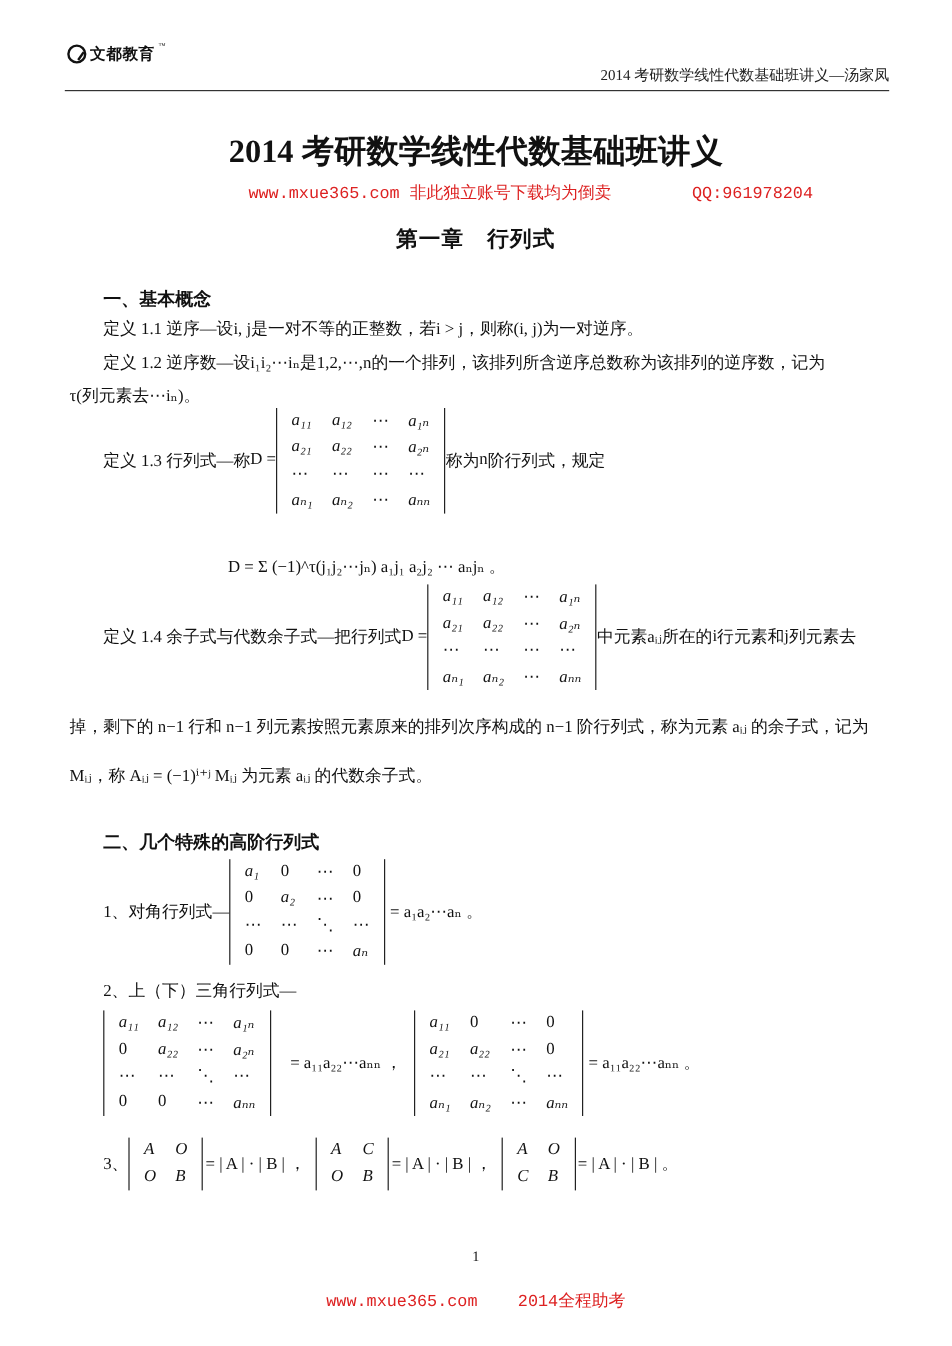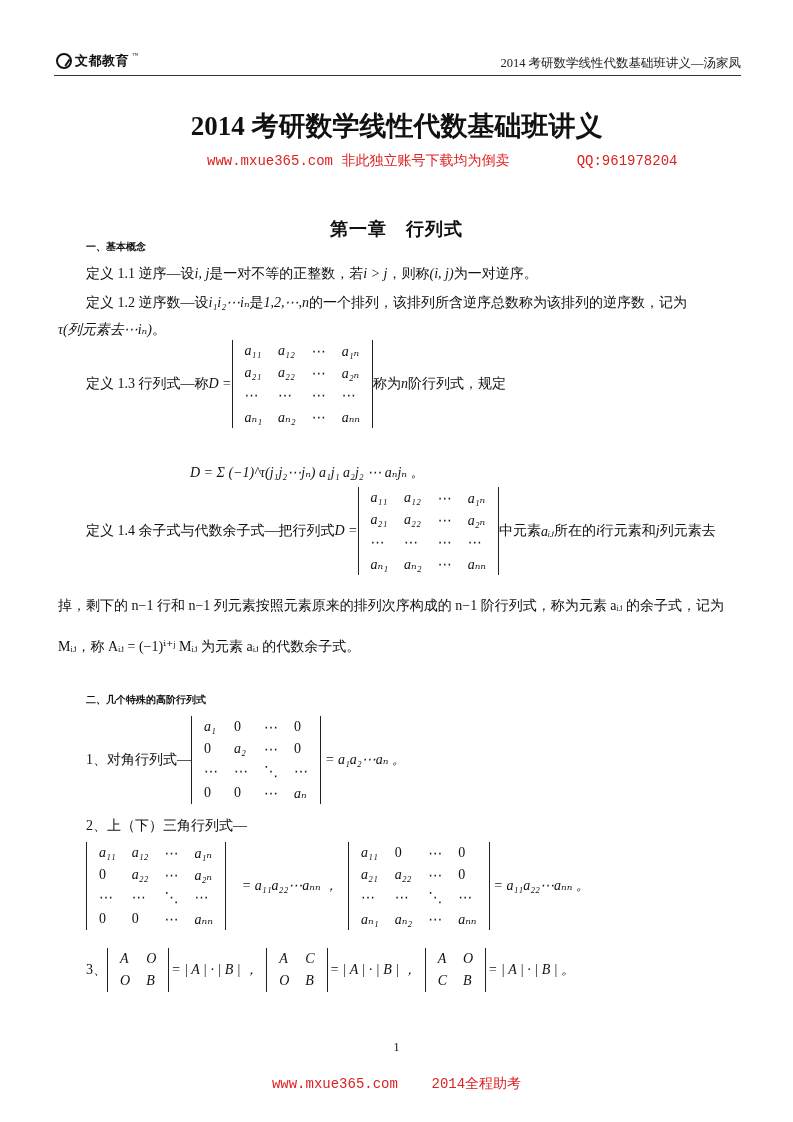--- a/index.html
+++ b/index.html
@@ -1,33 +1,33 @@
 <!DOCTYPE html>
 <html><head>
 <meta charset="utf-8">
 <style>
   html, body { margin:0; padding:0; background:#fff; }
   body { width:793px; height:1122px; position:relative; overflow:hidden;
          font-family:"Liberation Serif","DejaVu Serif",serif; color:#111; }
   .abs { position:absolute; }
   .header-rule { position:absolute; left:54px; right:52px; top:75px; height:0; border-top:1.3px solid #333; }
-  .logo { left:56px; top:52px; display:flex; align-items:center; gap:3px;justify-content:center; }
+  .logo { left:56px; top:36px; display:flex; align-items:center; gap:3px;justify-content:center; }
   .logo-mark { width:16px; height:16px; border-radius:50%; border:2px solid #111; box-sizing:border-box; position:relative; }
   .logo-mark::after { content:""; position:absolute; left:3px; top:2px; width:6px; height:8px; border-right:2px solid #111; transform:rotate(35deg); }
   .logo-text { font-family:"DejaVu Sans",sans-serif; font-weight:bold; font-size:13px; letter-spacing:0.5px; color:#111; }
   .logo-tm { font-size:6px; position:relative; top:-6px; }
   .header-right { right:52px; top:55px; font-size:12.5px; color:#222; }
   .title { left:0; right:0; top:108px; text-align:center; font-size:27px; font-weight:bold; }
   .watermark { font-family:"Liberation Mono","DejaVu Sans Mono",monospace; color:#d22; font-size:14px; }
   .wm-top { left:168px; top:152px; white-space:pre;margin-left:39px; }
   .chapter { left:0; right:0; top:187px; text-align:center; font-size:18px; font-weight:bold;
-             font-family:"DejaVu Sans",sans-serif; letter-spacing:1px;margin-top:30px; }
-  .section { font-family:"DejaVu Sans",sans-serif; font-weight:bold; font-size:10px; }
+             font-family:"DejaVu Sans",sans-serif; letter-spacing:1px; }
+  .section { font-family:"DejaVu Sans",sans-serif; font-weight:bold; font-size:15px; }
   .p { font-size:14px; white-space:nowrap; }
-  .m { font-style:italic; }
+  .m { }
   .det { display:inline-block; position:relative; border-left:1px solid #222; border-right:1px solid #222; padding:0 4px; vertical-align:middle; }
   .det table { border-collapse:collapse; }
   .det td { font-size:14px; font-style:italic; padding:0 8px; height:22px; text-align:left; white-space:nowrap; }
   .det td.up { font-style:normal; }
   .page-num { left:0; right:0; top:1040px; text-align:center; font-size:12px; }
   .wm-bottom { left:0; right:0; top:1075px; text-align:center; white-space:pre; font-size:14px; }
 </style>
 </head>
 <body>
 

